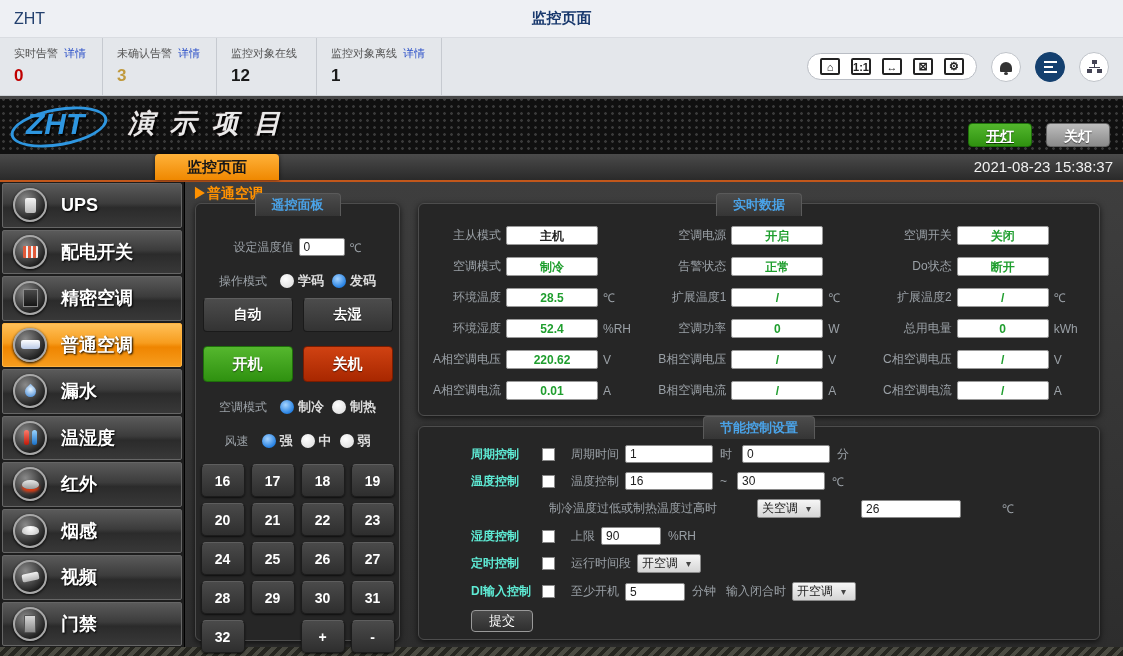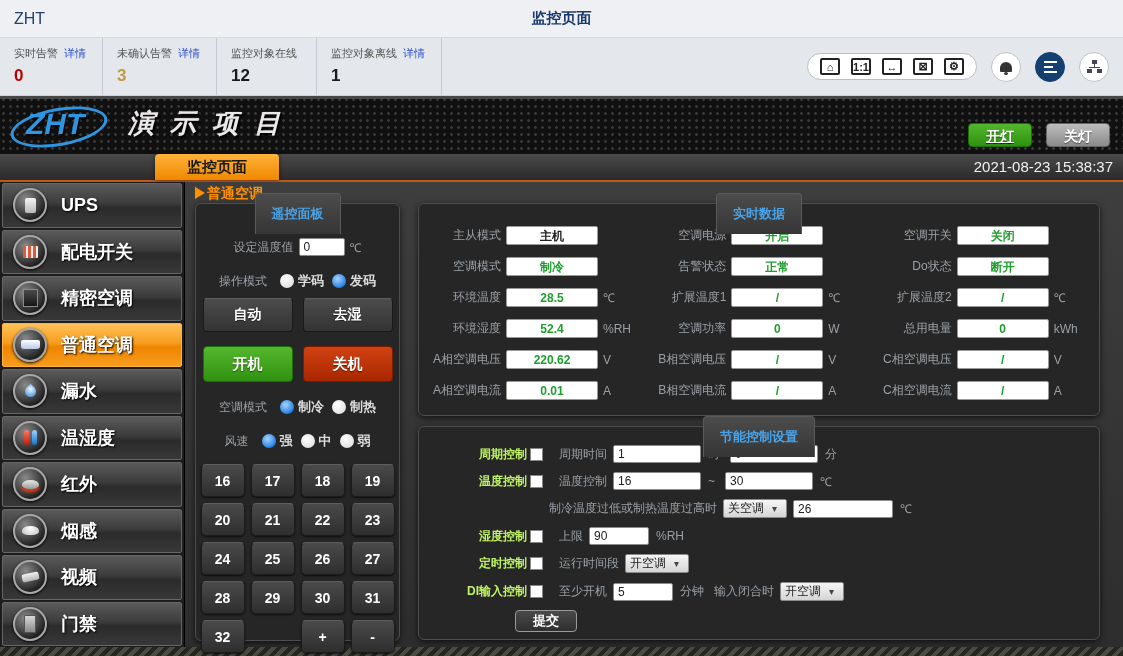--- a/index.html
+++ b/index.html
@@ -109,21 +109,21 @@
   
   .main { flex:1; position:relative;
     background:linear-gradient(#3e3e3e,#2d2d2d); }
   .section-title { position:absolute; left:8px; top:3px; color:#ff9100;
     font-size:14px; font-weight:bold; }
 
   .panel { position:absolute; background:#262626; border:1px solid #4d4d4d;
     border-radius:6px; box-shadow:0 2px 6px #000a; }
   .panel-tab { position:absolute; top:-11px; left:50%; transform:translateX(-50%);
     background:linear-gradient(#4c4c4c,#353535); color:#4aa3e8; font-size:13px; font-weight:bold;
-    padding:11px 16px; border:1px solid #5a5a5a; border-bottom:none;
+    padding:2px 16px; border:1px solid #5a5a5a; border-bottom:none;
     border-radius:4px 4px 0 0; white-space:nowrap; }
 
   
   .remote { left:10px; top:21px; width:205px; height:438px; padding-top:22px; }
   .rm-row { display:flex; align-items:center; justify-content:center; margin-top:12px;
     font-size:12px; color:#9aa0a6; gap:5px; }
   .rm-input { width:46px; height:18px; border:1px solid #8a8a8a; border-radius:2px;
     background:#fff; color:#222; font-size:12px; padding-left:4px; }
   .radio-opt { display:flex; align-items:center; gap:4px; margin-left:8px; cursor:pointer; }
   .radio { width:14px; height:14px; border-radius:50%;
@@ -153,36 +153,36 @@
   .rt-row { display:flex; align-items:center; height:31px; font-size:12px; }
   .rt-label { width:82px; text-align:right; color:#9aa0a6; margin-right:5px; white-space:nowrap; }
   .rt-box { width:92px; height:19px; line-height:19px; background:#fff; border:1px solid #999;
     border-radius:2px; text-align:center; color:#1f9e2e; font-weight:bold; font-size:12px; }
   .rt-box.dark { color:#222; }
   .rt-unit { color:#9aa0a6; margin-left:5px; }
 
   
   .energy { left:233px; top:244px; width:682px; height:214px; padding-top:18px; }
   .en-row { display:flex; align-items:center; margin:0 0 9px 40px; font-size:12px; color:#9aa0a6; }
-  .en-cb-label { width:68px; text-align:right; font-weight:bold; color:#bef264; white-space:nowrap; }
+  .en-cb-label { width:68px; font-weight:bold; color:#5eead4; white-space:nowrap;margin-left:12px; }
   .en-cb { width:13px; height:13px; background:#fff; border:1px solid #888; margin:0 16px 0 3px;
     cursor:pointer; flex:0 0 13px; }
   .en-flab { margin-right:6px; white-space:nowrap; }
   .en-input { height:18px; border:1px solid #8a8a8a; border-radius:2px; background:#fff;
     color:#222; font-size:12px; padding-left:4px; margin-right:5px; }
   .w88 { width:88px; } .w100 { width:100px; } .w80 { width:60px; }
   .en-unit { margin:0 10px 0 2px; white-space:nowrap; }
   .en-select { height:19px; min-width:64px; background:linear-gradient(#f6f6f6,#d5d5d5);
     border:1px solid #8a8a8a; border-radius:2px; color:#222; font-size:12px;
     display:inline-flex; align-items:center; padding:0 4px; margin-right:6px; cursor:pointer; }
   .en-select::after { content:'▾'; margin-left:8px; font-size:10px; color:#444; }
-  .indent { margin-left:130px; }
-  .submit-btn { margin-left:96px; width:62px; height:22px;
+  .indent { margin-left:130px;gap:34px; }
+  .submit-btn { margin-left:52px; width:62px; height:22px;
     background:linear-gradient(#4a4a4a,#2f2f2f); border:1px solid #9a9a9a; border-radius:4px;
-    color:#fff; font-size:13px; font-weight:bold; display:flex; align-items:center;
+    color:#fff; font-size:13px; font-weight:normal; display:flex; align-items:center;
     justify-content:center; cursor:pointer; }
 </style>
 </head>
 <body>
 
 <div class="topbar">
   <span class="brand">ZHT</span>
   <span class="top-title">监控页面</span>
 </div>
 

